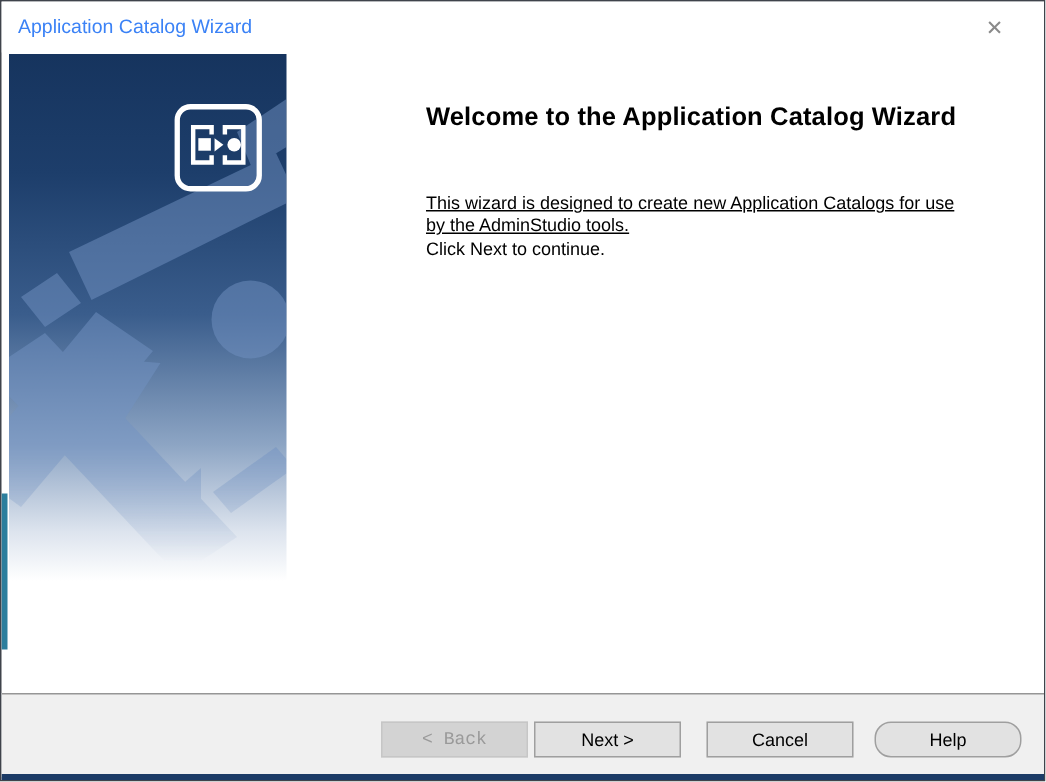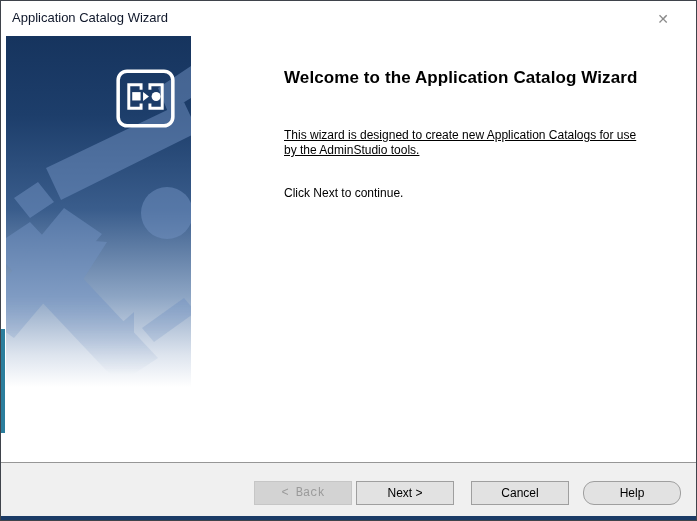--- a/index.html
+++ b/index.html
@@ -6,42 +6,42 @@
   html,body { width:697px; height:521px; background:#fff; font-family:"Liberation Sans", sans-serif; }
   .window {
     position:relative; width:697px; height:521px; background:#ffffff;
     border:1px solid #3f434b; overflow:hidden;
   }
   .titlebar {
     position:absolute; left:0; top:0; width:100%; height:34px; background:#ffffff;
   }
   .title-text {
     position:absolute; left:11px; top:0; line-height:34px;
-    font-size:13px; color:#0f172a; white-space:nowrap;
+    font-size:13px; color:#3b82f6; white-space:nowrap;
   }
   .close-btn {
     position:absolute; left:646px; top:4px; width:32px; height:27px;
     background:transparent; border:none; display:flex; align-items:center; justify-content:center;
     font-size:14px; color:#8a8a8a; cursor:default; font-family:"DejaVu Sans", sans-serif;
   }
   .sidebar-art {
     position:absolute; left:5px; top:35px; width:185px; height:362px;
     background:linear-gradient(180deg,#16345e 0%,#1d3e6b 22%,#3a5d8c 48%,#8da5c4 72%,#dde4ee 88%,#ffffff 97%);
   }
   .sidebar-shapes {
     position:absolute; left:0; top:0; width:185px; height:360px;
     -webkit-mask-image:linear-gradient(180deg,#000 72%,rgba(0,0,0,0) 94%);
     mask-image:linear-gradient(180deg,#000 72%,rgba(0,0,0,0) 94%);
   }
   .app-icon { position:absolute; left:110px; top:33px; width:59px; height:59px; }
   .teal-edge { position:absolute; left:0; top:328px; width:4px; height:104px; background:#2b7e9d; }
   .text-block { position:absolute; left:283px; top:68px; width:368px; color:#000; }
   .heading { font-size:17px; font-weight:bold; line-height:18px; letter-spacing:0.1px; }
   .para1 { margin-top:41px; font-size:12px; line-height:15px;text-decoration:underline; }
-  .para2 { margin-top:28px; font-size:12px; line-height:15px; }
+  .para2 { margin-top:1px; font-size:12px; line-height:15px; }
   .footer {
     position:absolute; left:0; top:461px; width:697px; height:56px;
     background:#f0f0f0; border-top:1px solid #969696;
   }
   .btn {
     position:absolute; top:480px; width:98px; height:24px;
     background:#e2e2e2; border:1px solid #9f9f9f; font-size:12px; color:#000;
     font-family:"Liberation Sans", sans-serif; cursor:default; padding:0;
   }
   .btn:disabled { background:#d3d3d3; border-color:#c6c6c6; color:#9a9a9a;font-family:Liberation Mono, monospace; }

